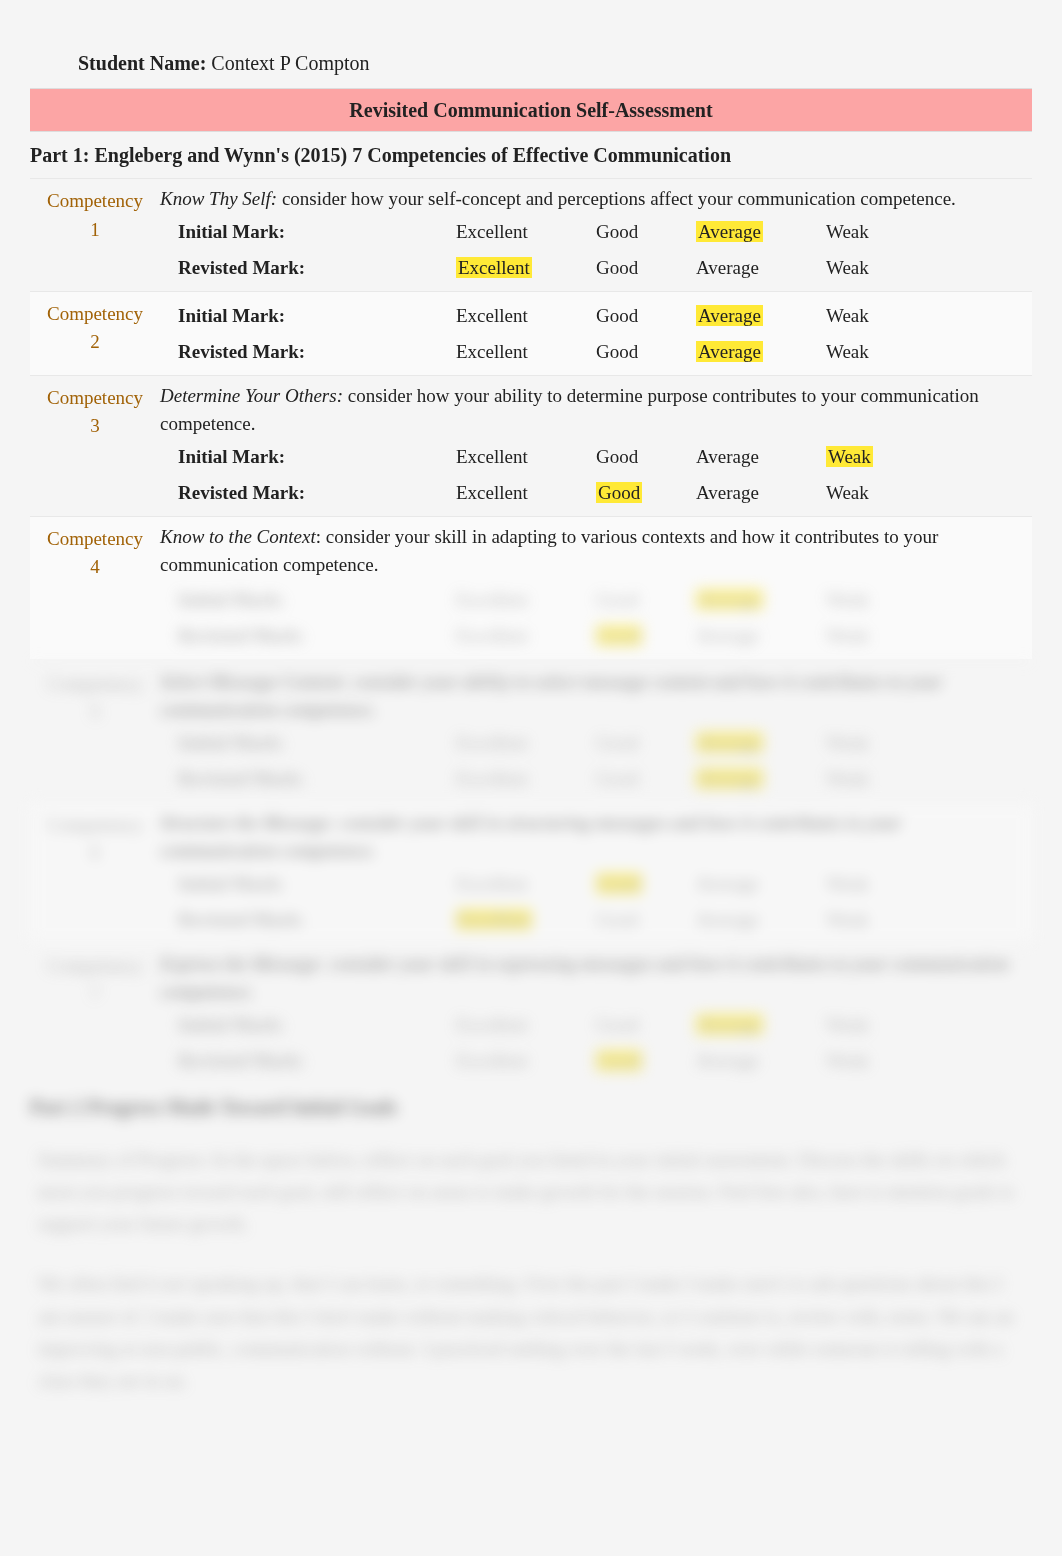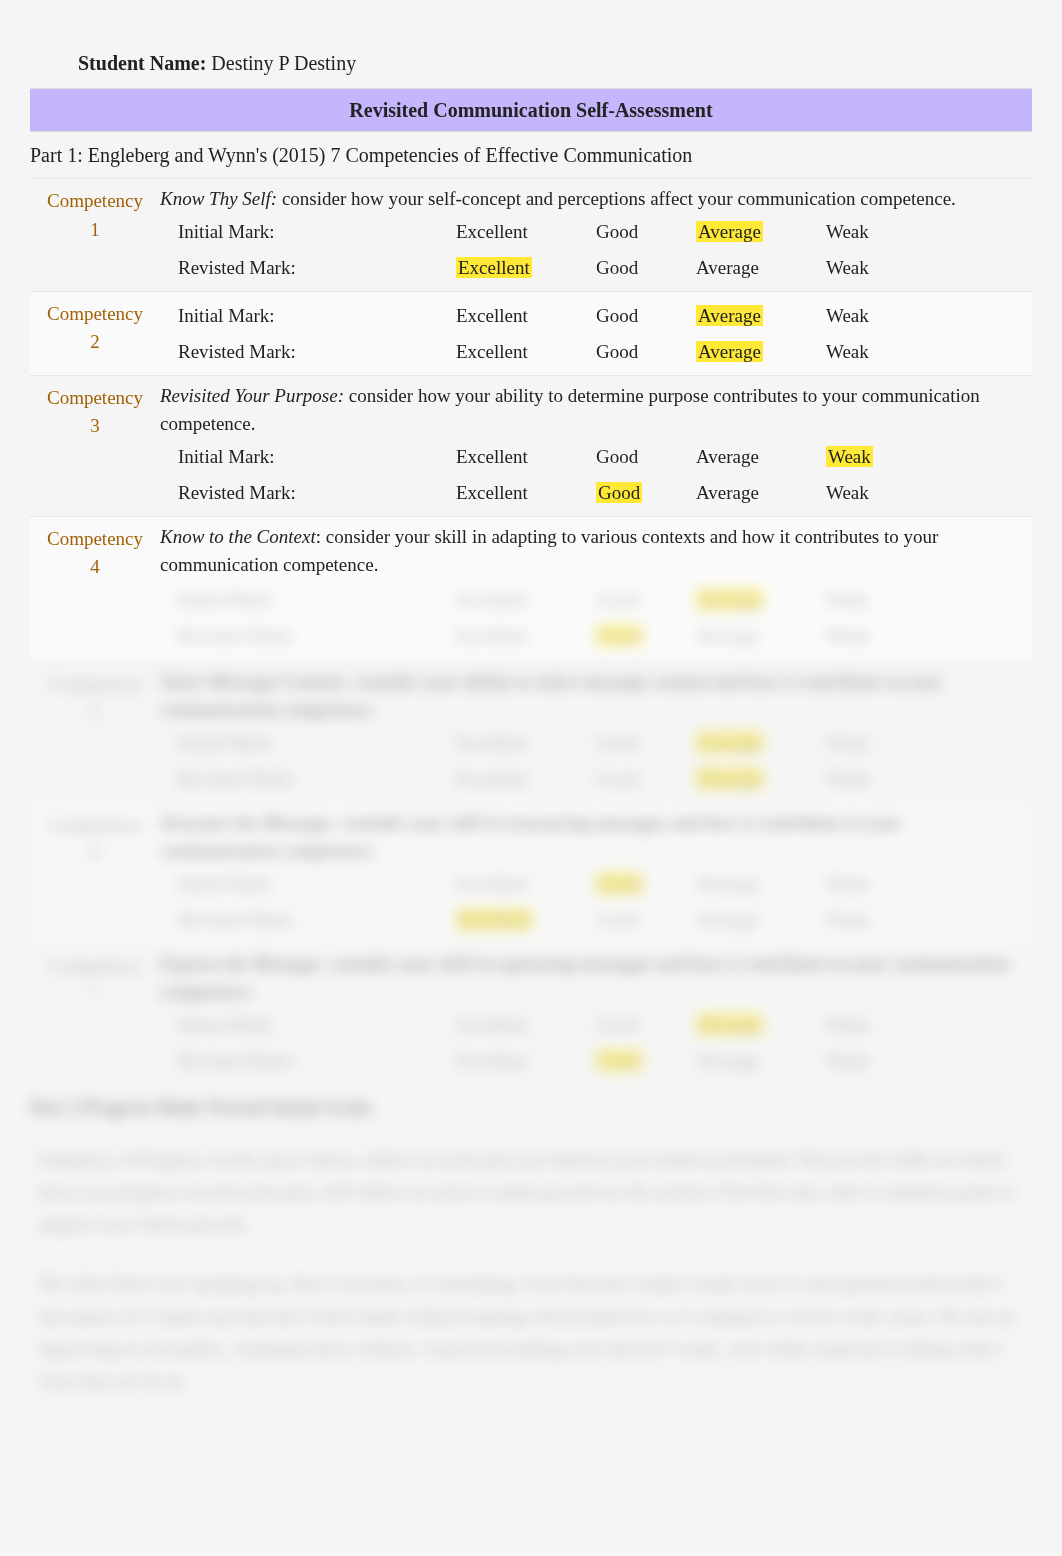--- a/index.html
+++ b/index.html
@@ -11,30 +11,30 @@
       color: #222;
       font-size: 19px;
       line-height: 1.5;
     }
     .student-line {
       padding: 8px 0 10px 0;
       font-size: 20px;
     }
     .student-label { font-weight: bold; margin-left: 48px; }
     .title-bar {
-      background: #c4b5fd;
+      background: #fca5a5;
       text-align: center;
       font-weight: bold;
       padding: 6px 0;
       font-size: 20px;
       border-top: 1px solid #ddd;
       border-bottom: 1px solid #ddd;
     }
     .part-header {
-      font-weight: normal;
+      font-weight: bold;
       padding: 8px 0;
       font-size: 20px;
     }
     .comp-row {
       display: flex;
       border-top: 1px solid #e8e8e8;
       padding: 6px 0 4px 0;
     }
     .comp-row.alt { background: #fafafa; }
     .comp-label {
@@ -51,20 +51,21 @@
     .comp-title { font-style: italic; }
     .comp-desc { display: inline; text-align: right; }
     .rating-line {
       display: flex;
       align-items: center;
       padding: 4px 0;
     }
     .mark-label {
       width: 290px;
       padding-left: 18px;
+      font-weight: bold;
     }
     .rating {
       width: 140px;
       text-align: left;
       padding-left: 6px;
     }
     .rating.c-good { width: 100px; }
     .rating.c-avg { width: 130px; }
     .rating .hl {
       background: #ffe936;
@@ -90,21 +91,21 @@
     .summary-label { font-weight: 400; }
     .red-blob {
       color: #c05030;
     }
   </style>
 </head>
 <body>
 
 <div class="student-line">
   <span class="student-label">Student Name:</span>
-  <span>Destiny P Destiny</span>
+  <span>Context P Compton</span>
 </div>
 
 <div class="title-bar">Revisited Communication Self-Assessment</div>
 
 <div class="part-header">Part 1: Engleberg and Wynn's (2015) 7 Competencies of Effective Communication</div>
 
 <div class="comp-row">
   <div class="comp-label">
     <div>Competency</div>
     <div>1</div>
@@ -153,21 +154,21 @@
   </div>
 </div>
 
 <div class="comp-row">
   <div class="comp-label">
     <div>Competency</div>
     <div>3</div>
   </div>
   <div class="comp-body">
     <div>
-      <span class="comp-title">Revisited Your Purpose:</span><span class="comp-desc"> consider how your ability to determine purpose contributes to your communication competence.</span>
+      <span class="comp-title">Determine Your Others:</span><span class="comp-desc"> consider how your ability to determine purpose contributes to your communication competence.</span>
     </div>
     <div class="rating-line">
       <div class="mark-label">Initial Mark:</div>
       <div class="rating">Excellent</div>
       <div class="rating c-good">Good</div>
       <div class="rating c-avg">Average</div>
       <div class="rating"><span class="hl">Weak</span></div>
     </div>
     <div class="rating-line">
       <div class="mark-label">Revisted Mark:</div>

